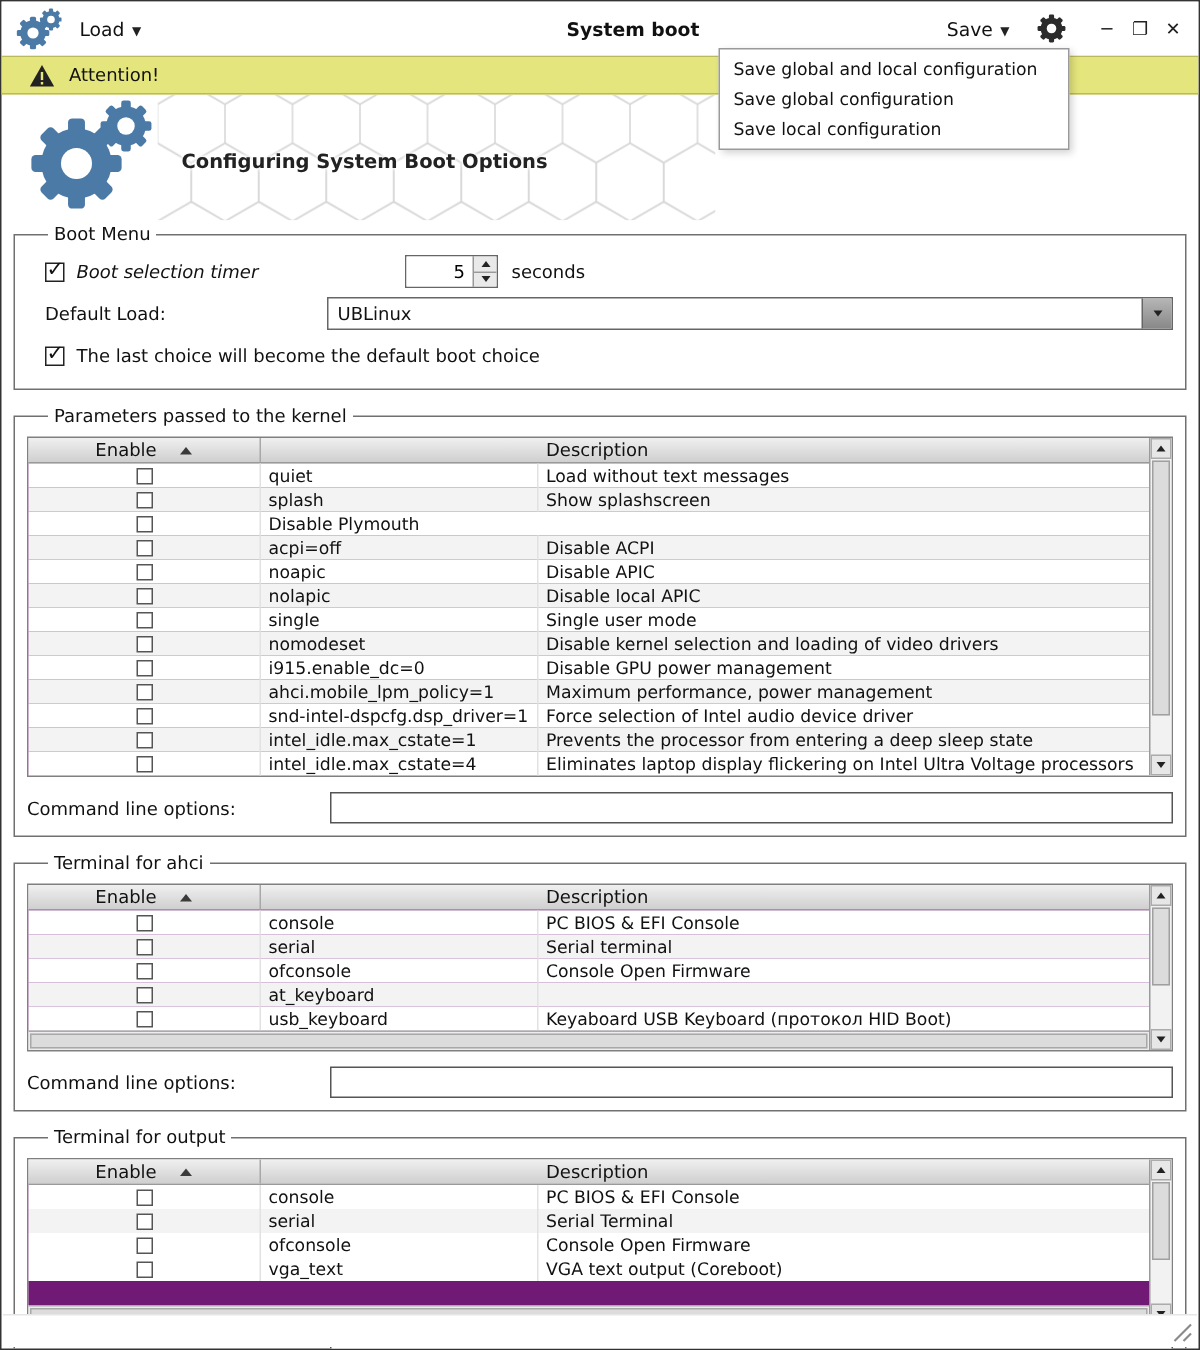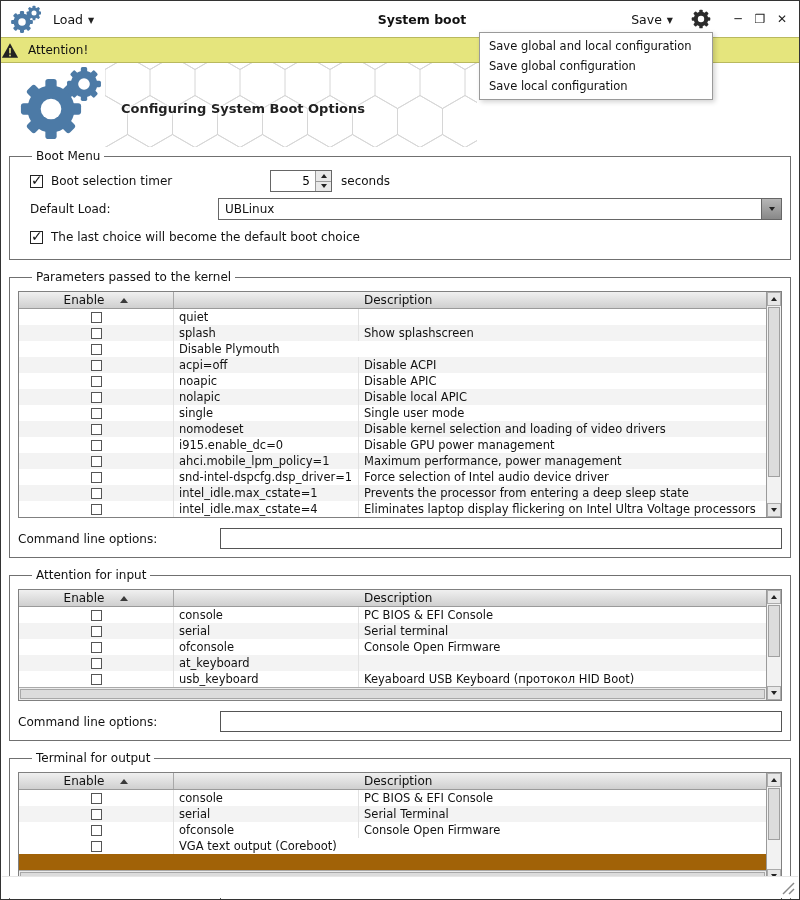--- a/index.html
+++ b/index.html
@@ -16,21 +16,21 @@
   .tb-left { display: flex; align-items: center; gap: 8px; z-index: 2; }
   .menu-btn { display: flex; align-items: center; gap: 5px; font-size: 12.5px; padding: 2px 4px; }
   .caret { font-size: 8px; color: #222; margin-top: 2px; }
   .tb-title { position: absolute; left: 0; right: 0; text-align: center; font-weight: bold; font-size: 12.5px; margin-left: 44px; }
   .tb-right { margin-left: auto; display: flex; align-items: center; gap: 14px; z-index: 2; }
   .winbtns { display: flex; align-items: center; gap: 8px; font-size: 12px; color: #222; margin-left: 6px; }
   .winbtn { width: 14px; text-align: center; }
 
   
   .attention { height: 26px; background: #e5e57d; border-top: 1px solid #b9b95e; border-bottom: 1px solid #b9b95e;
-    display: flex; align-items: center; gap: 9px; padding: 0 0; font-size: 12px; }
+    display: flex; align-items: center; gap: 9px; padding: 0 18px; font-size: 12px; }
 
   
   .save-menu { position: absolute; top: 31px; left: 478px; width: 234px; background: #fff;
     border: 1px solid #9a9a9a; box-shadow: 2px 2px 5px rgba(0,0,0,.18); z-index: 50; padding: 3px 0; }
   .menu-item { padding: 3px 9px; font-size: 11.5px; white-space: nowrap; }
 
   
   .app-header { height: 84px; position: relative; overflow: hidden; }
   .logo { position: absolute; left: 12px; top: 2px; }
   .honeycomb { position: absolute; left: 104px; top: 0; }
@@ -40,42 +40,42 @@
   
   fieldset.group { margin: 0 8px 10px; border: 1px solid #707070; padding: 4px 8px 8px; }
   fieldset.group:first-of-type { margin-top: 2px; }
   legend { font-size: 12px; padding: 0 4px; margin-left: 14px; }
 
   
   .bm-row { display: flex; align-items: center; height: 28px; padding-left: 12px; }
   .check { width: 13px; height: 13px; border: 1px solid #222; background: #fff; position: relative; flex: none; }
   .check.checked::after { content: "✓"; position: absolute; left: 0; top: -4px; font-size: 14px; font-weight: bold; color: #111; }
   .bm-label { margin-left: 8px; }
-  .bm-timer-label { width: 219px; }
+  .bm-timer-label { width: 219px; font-style: italic; }
   .bm-default-label { width: 188px; }
   .spinbox { display: flex; width: 62px; height: 22px; border: 1px solid #666; background: #fff; }
   .spin-value { flex: 1; min-width: 0; text-align: right; padding: 0 5px 0 0; font-family: inherit; font-size: 12px; border: none; outline: none; }
   .spin-btns { width: 16px; border-left: 1px solid #999; display: flex; flex-direction: column; flex: none; }
   .spin-btn { flex: 1; display: flex; align-items: center; justify-content: center; background: #e9e9e9; }
   .spin-btn + .spin-btn { border-top: 1px solid #999; }
   .bm-unit { margin-left: 9px; }
   .combo { flex: 1; height: 22px; border: 1px solid #666; display: flex; align-items: stretch; background: #fff; }
   .combo-value { flex: 1; display: flex; align-items: center; padding-left: 6px; }
   .combo-btn { width: 20px; background: linear-gradient(#b6b6b6, #888); border-left: 1px solid #666;
     display: flex; align-items: center; justify-content: center; }
 
   
   .tablewrap { border: 1px solid #808080; display: flex; margin-top: 3px; }
   .tleft { flex: 1; display: flex; flex-direction: column; min-width: 0; }
   .thead { display: flex; height: 17px; background: linear-gradient(#f0f0f0, #cfcfcf); border-bottom: 1px solid #9a9a9a; font-size: 12px; flex: none; }
   .th { display: flex; align-items: center; padding: 0 5px; border-right: 1px solid #a8a8a8; overflow: hidden; }
   .th-enable { width: 155px; justify-content: center; gap: 16px; flex: none; }
   .th-option { width: 185px; flex: none; margin-top: 48px; }
   .th-desc { flex: 1; border-right: none; }
-  .tbody { flex: none; background: #a16207; }
+  .tbody { flex: none; background: #701a75; }
   .trow { display: flex; height: 16px; background: #fff; }
   .trow.alt { background: #f3f3f3; }
   .td { display: flex; align-items: center; padding: 0 5px; border-right: 1px solid #e2e2e2; font-size: 11.5px;
     white-space: nowrap; overflow: hidden; }
   .td-enable { width: 155px; justify-content: center; flex: none; }
   .td-option { width: 185px; flex: none; }
   .td-desc { flex: 1; border-right: none; }
   .cb { width: 11px; height: 11px; border: 1px solid #555; background: #fff; flex: none; }
 
   
@@ -224,20 +224,21 @@
         </div>
         <div class="th th-option">Option</div>
         <div class="th th-desc">Description</div>
       </div>
       <div class="tbody" style="height:208px">
           <div class="trow">
             <div class="td td-enable">
               <span class="cb"></span>
             </div>
             <div class="td td-option">quiet</div>
+            <div class="td td-desc">Load without text messages</div>
           </div>
           <div class="trow alt">
             <div class="td td-enable">
               <span class="cb"></span>
             </div>
             <div class="td td-option">splash</div>
             <div class="td td-desc">Show splashscreen</div>
           </div>
           <div class="trow">
             <div class="td td-enable">
@@ -327,21 +328,21 @@
         </div>
     </div>
   </div>
   <div class="cmd-row">
     <span class="cmd-label">Command line options:</span>
     <input class="cmd-input" value="" style="">
   </div>
 </fieldset>
 
 <fieldset class="group">
-  <legend>Attention for input</legend>
+  <legend>Terminal for ahci</legend>
   <div class="tablewrap">
     <div class="tleft">
       <div class="thead">
         <div class="th th-enable">
           <span>Enable</span>
           <span class="sort-up"></span>
         </div>
         <div class="th th-option">Option</div>
         <div class="th th-desc">Description</div>
       </div>
@@ -432,20 +433,21 @@
             <div class="td td-enable">
               <span class="cb"></span>
             </div>
             <div class="td td-option">ofconsole</div>
             <div class="td td-desc">Console Open Firmware</div>
           </div>
           <div class="trow">
             <div class="td td-enable">
               <span class="cb"></span>
             </div>
+            <div class="td td-option">vga_text</div>
             <div class="td td-desc">VGA text output (Coreboot)</div>
           </div>
         </div>
       <div class="hscroll">
           <div class="hthumb"></div>
         </div>
     </div>
     <div class="vscroll">
       <div class="sb-btn up">
           <span class="tri tri-up"></span>

